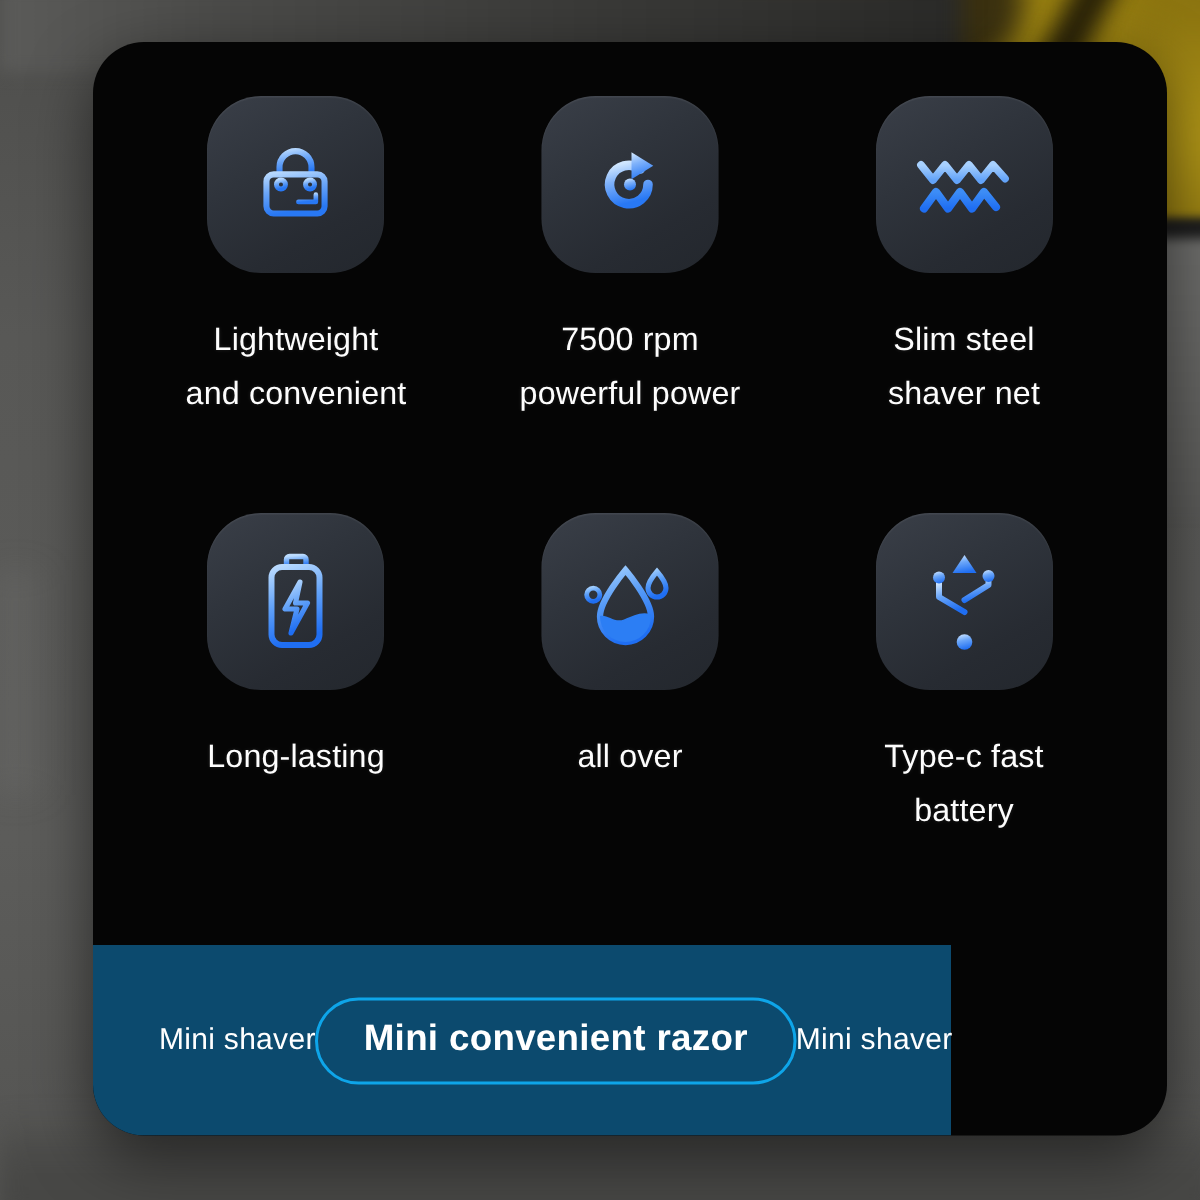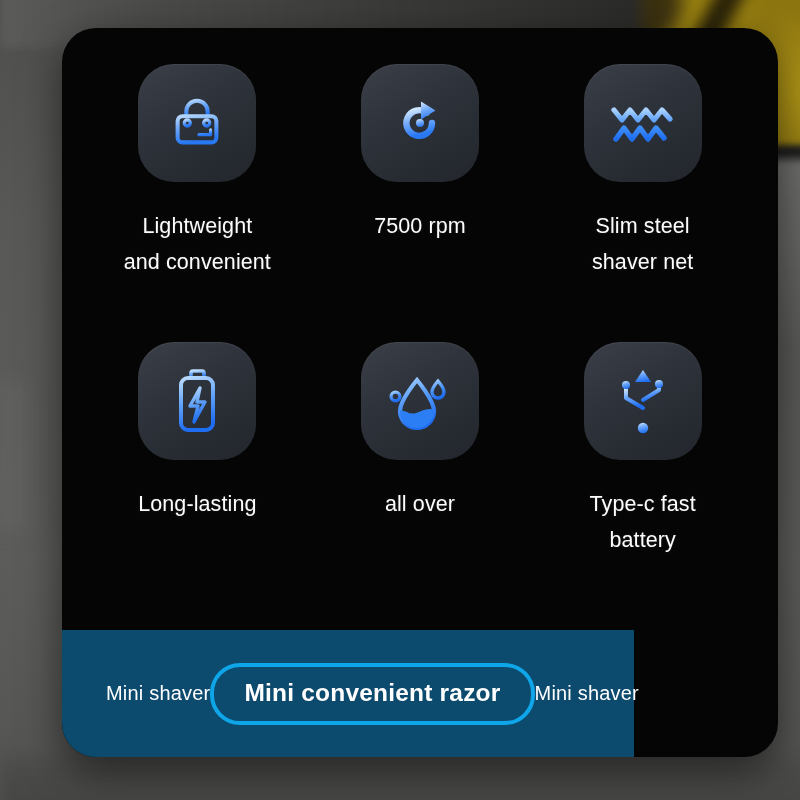--- a/index.html
+++ b/index.html
@@ -95,21 +95,21 @@
     position:absolute; left:0; top:602px; width:572px; height:127px;
     background:#0c4a6e;
     display:flex; align-items:center; justify-content:space-between;
     padding:0 44px;
   }
   .side-label {
     color:#ffffff; font-size:20px; font-weight:400; letter-spacing:.2px;
     white-space:nowrap;
   }
   #pill {
-    border:4px solid #0ea5e9; border-radius:30px;
+    border:2px solid #0ea5e9; border-radius:30px;
     padding:12px 30px 14px 30px;
     color:#ffffff; font-size:24.5px; font-weight:700; letter-spacing:.2px;
     white-space:nowrap; background:transparent;
   }
 </style>
 </head>
 <body>
 
 <div id="backdrop">
   <div class="bd-base"></div>
@@ -164,20 +164,21 @@
               </linearGradient>
             </defs>
             <path d="M44 32a12.8 12.8 0 1 1-5.2-10.3" stroke="url(#g2)" stroke-width="6.4" stroke-linecap="round"></path>
             <path d="M33 10.5 L47.5 19.5 L33 28.5 Z" fill="url(#g2)"></path>
             <circle cx="32" cy="32" r="4" fill="url(#g2)"></circle>
           </svg>
         </span>
       </div>
       <div class="cap">
         <div>7500 rpm</div>
+        <div>powerful power</div>
       </div>
     </div>
 
     <div class="feature">
       <div class="tile">
         <span>
           <svg width="68" height="56" viewBox="0 0 68 56" fill="none">
             <defs>
               <linearGradient id="g3" x1="0" y1="0" x2="0" y2="1">
                 <stop offset="0%" stop-color="#a8d1fe"></stop>

